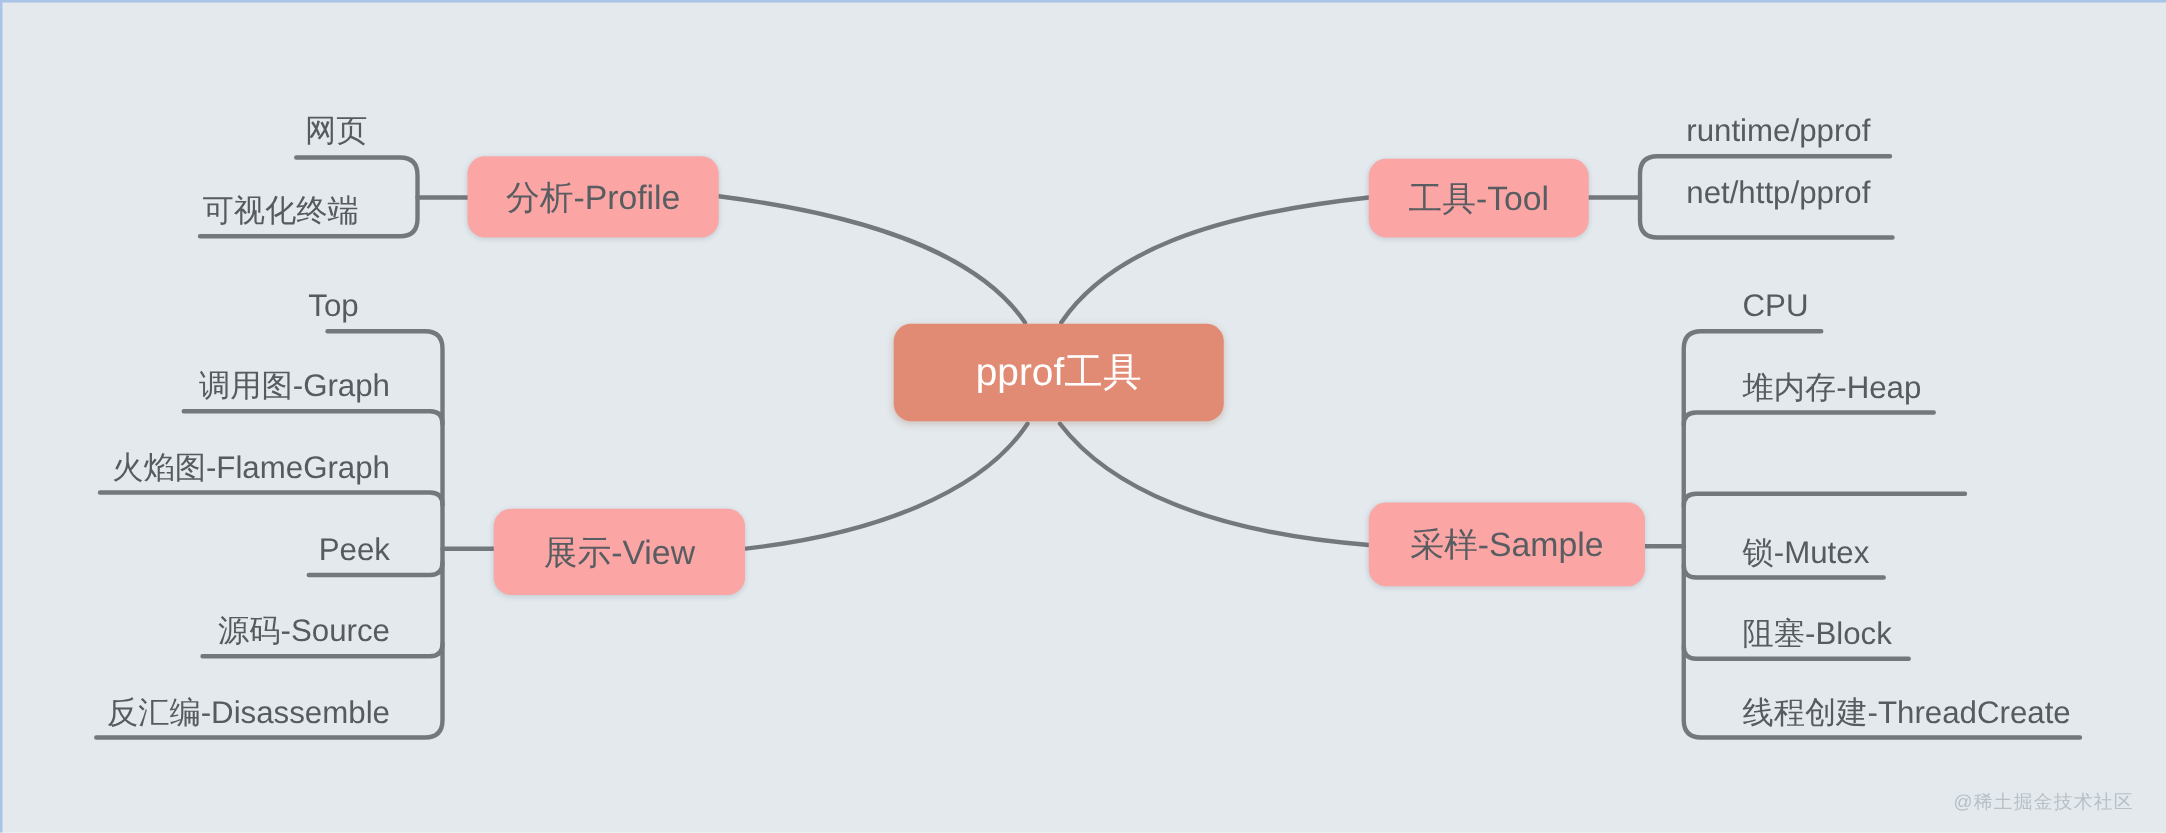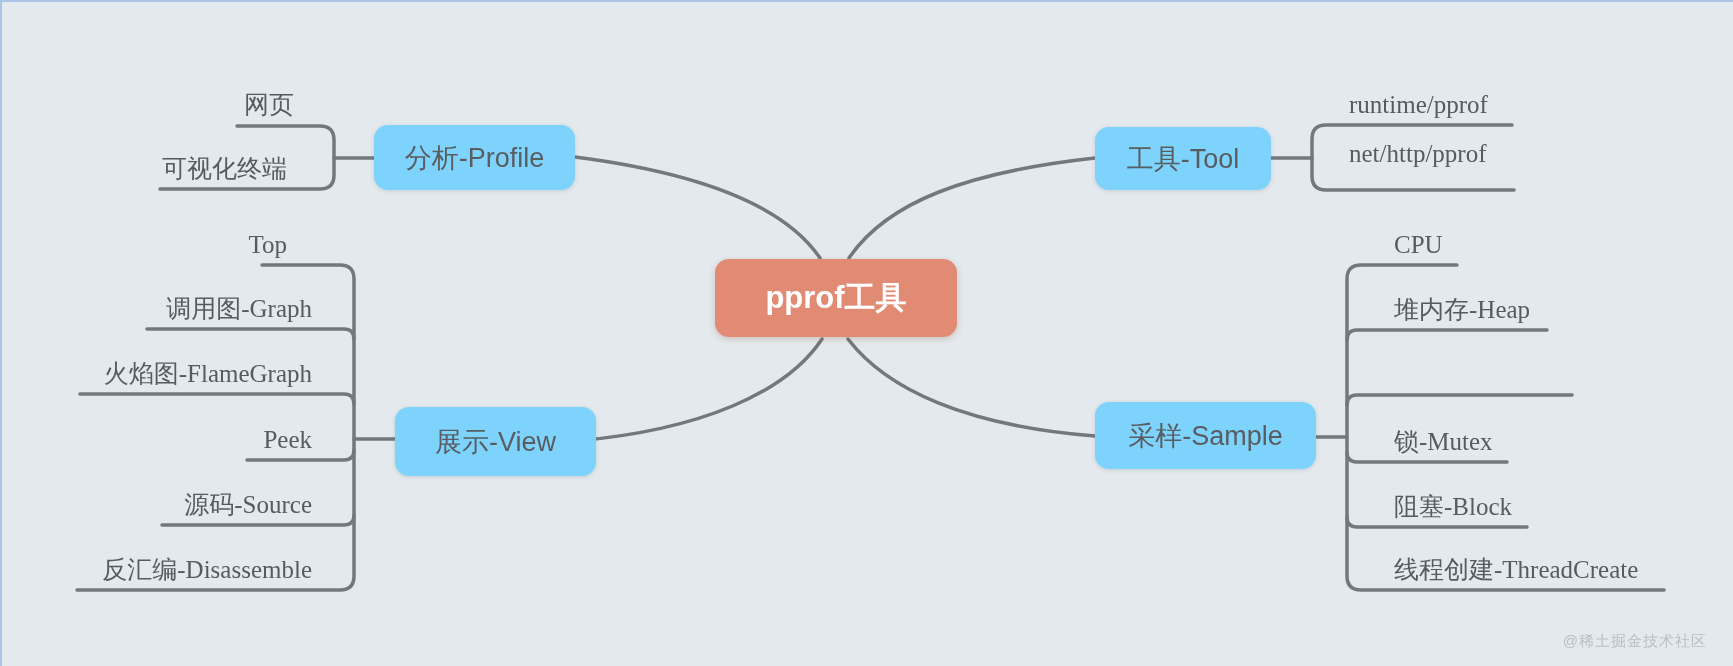--- a/index.html
+++ b/index.html
@@ -18,42 +18,41 @@
     width:1733px;height:666px;
     background:var(--bg);
     border-top:2px solid var(--edge);
     border-left:2px solid var(--edge);
     overflow:hidden;
   }
   .wires{position:absolute;left:0;top:0;width:1733px;height:666px;}
   .wires path{fill:none;stroke:var(--line);stroke-width:3.5;stroke-linecap:round;}
   .topic{
     position:absolute;
-    background:#7dd3fc;
+    background:#fca5a5;
     border-radius:14px;
     color:var(--node-text);
     font-size:27px;
     display:flex;align-items:center;justify-content:center;
     box-shadow:0 1px 4px rgba(80,100,115,.20);
     white-space:nowrap;
     cursor:default;
   }
   .topic.root{
     background:var(--accent);
     color:#ffffff;
     font-size:31px;
     box-shadow:0 2px 6px rgba(150,90,70,.28);
   }
   .topic-child{
     position:absolute;
     height:34px;line-height:34px;
     font-size:25px;
     color:var(--child-text);
     white-space:nowrap;
-    font-family:Liberation Serif, serif;
   }
   .watermark{
     position:absolute;
     right:26px;top:630px;
     font-size:15px;
     color:var(--watermark);
     letter-spacing:1px;
   }
 </style>
 </head>
@@ -82,21 +81,21 @@
     <path d="M 352 437 L 394 437"></path>
 
     <path d="M 1455 263 L 1359 263 Q 1345 263 1345 277 L 1345 574 Q 1345 588 1359 588 L 1662 588"></path>
     <path d="M 1545 328 L 1355 328 Q 1345 328 1345 338"></path>
     <path d="M 1570 393 L 1355 393 Q 1345 393 1345 403"></path>
     <path d="M 1505 460 L 1355 460 Q 1345 460 1345 450"></path>
     <path d="M 1525 525 L 1355 525 Q 1345 525 1345 515"></path>
     <path d="M 1313 435 L 1345 435"></path>
   </svg>
 
-  <div class="topic root" style="left:713px;top:257px;width:242px;height:78px;font-weight:bold;">pprof工具</div>
+  <div class="topic root" style="left:713px;top:257px;width:264px;height:78px;">pprof工具</div>
 
   <div class="topic" style="left:372px;top:123px;width:201px;height:65px;">分析-Profile</div>
   <div class="topic" style="left:1093px;top:125px;width:176px;height:63px;">工具-Tool</div>
   <div class="topic" style="left:393px;top:405px;width:201px;height:69px;">展示-View</div>
   <div class="topic" style="left:1093px;top:400px;width:221px;height:67px;">采样-Sample</div>
 
   <div class="topic-child" style="left:242px;top:86px;">网页</div>
   <div class="topic-child" style="left:160px;top:150px;">可视化终端</div>
 
   <div class="topic-child" style="left:1347px;top:86px;">runtime/pprof</div>

